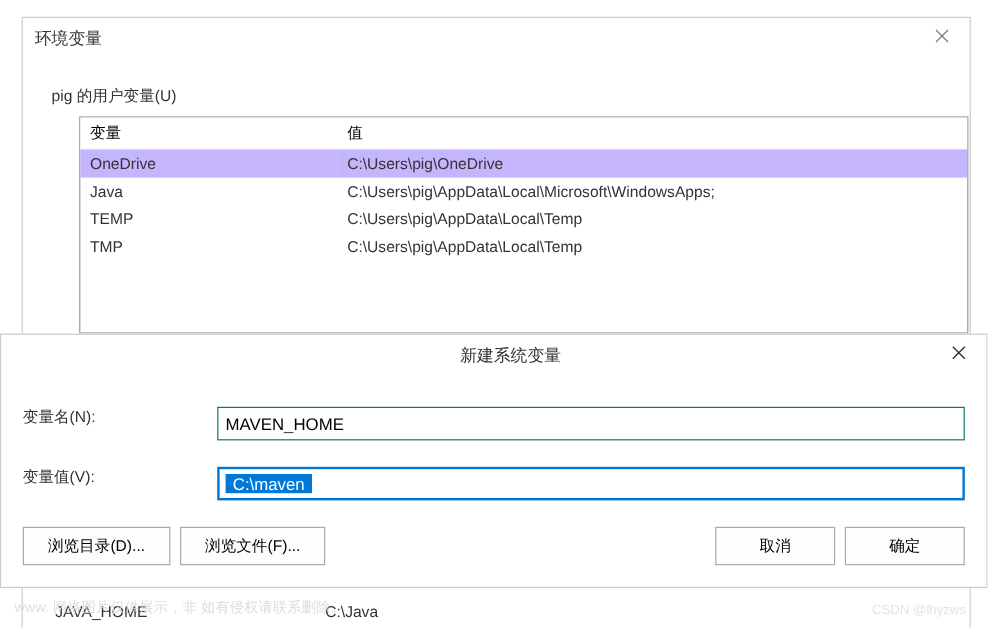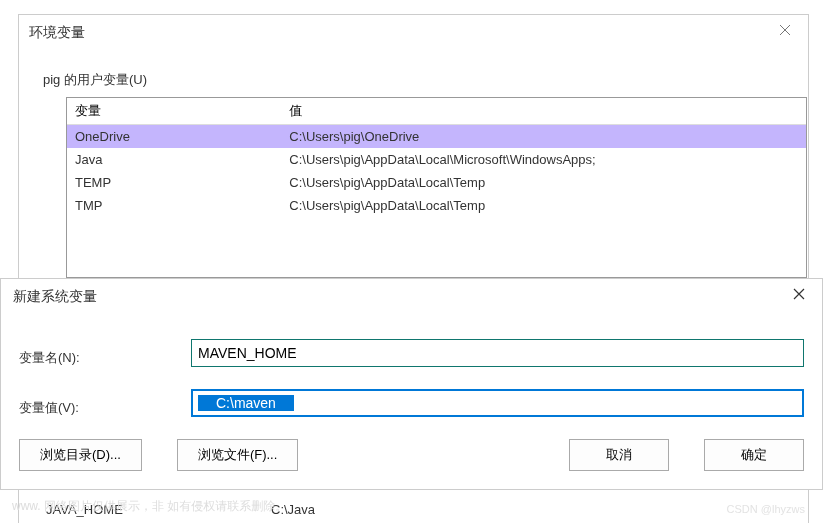--- a/index.html
+++ b/index.html
@@ -88,44 +88,44 @@
       left: 0;
       right: 0;
       top: 278px;
       background: #fff;
       border: 1px solid #ccc;
     }
     .child-titlebar {
       height: 36px;
       display: flex;
       align-items: center;
-      padding-left: 12px;
+      padding-left: 28px;
       position: relative;
+      justify-content: center;
     }
     .child-title { font-size: 14px; color: #333; }
     .child-close {
       position: absolute;
       right: 0;
       top: 0;
       width: 46px;
       height: 30px;
       display: flex;
       align-items: center;
       justify-content: center;
       color: #333;
       font-size: 15px;
     }
     .child-body {
       padding: 24px 18px 18px 18px;
     }
     .form-row {
       display: flex;
-      align-items: flex-end;
+      align-items: flex-start;
       margin-bottom: 22px;
-      gap: 10px;
     }
     .form-label {
       width: 162px;
       font-size: 13px;
       color: #333;
     }
     .text-input {
       flex: 1;
       padding: 5px 6px;
       font-size: 14px;
@@ -143,26 +143,26 @@
       align-items: center;
       border: 2px solid #0078d7;
       padding: 4px 5px;
       font-size: 14px;
       background: #fff;
       height: 28px;
     }
     .sel-text {
       background: #0078d7;
       color: #fff;
-      padding: 0 18px;
+      padding: 0 6px;
     }
 
     .button-row {
       display: flex;
-      gap: 35px;
+      gap: 8px;
       margin-top: 8px;
       align-items: flex-end;
     }
     .btn {
       min-width: 120px;
       padding: 6px 20px;
       font-size: 13px;
       font-family: inherit;
       background: #fdfdfd;
       border: 1px solid #aaa;

